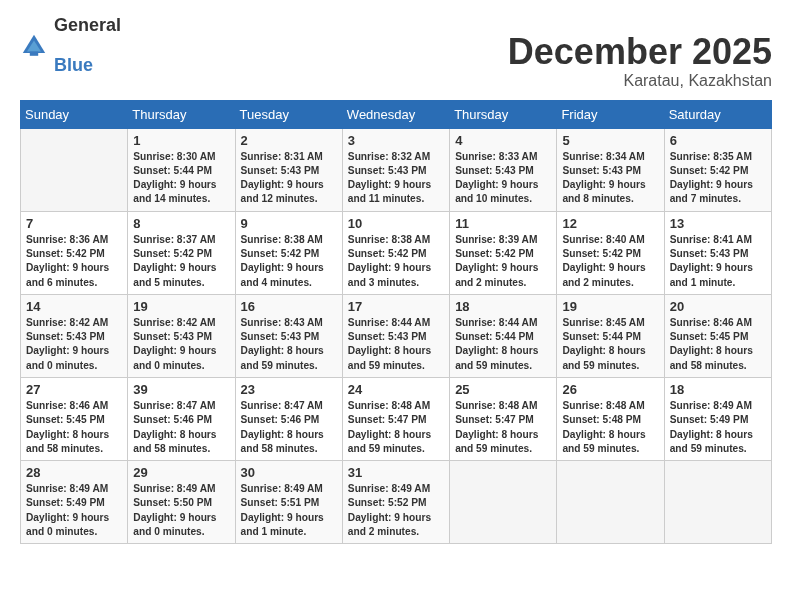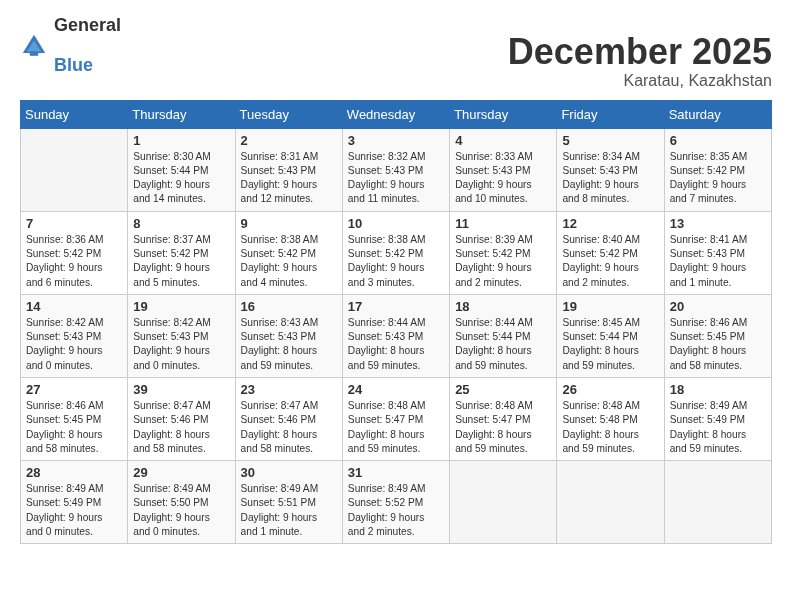--- a/index.html
+++ b/index.html
@@ -87,20 +87,21 @@
       font-size: 13px;
       font-weight: bold;
       color: #333;
       display: block;
       margin-bottom: 2px;
     }
     .day-info {
       font-size: 10.2px;
       color: #333;
       line-height: 1.4;
+      font-weight: bold;
     }
     tbody tr:nth-child(odd) td {
       background: #f9f9f9;
     }
     tbody tr:nth-child(even) td {
       background: #fff;
     }
     tbody tr td.empty {
       background: #f5f5f5;
     }

